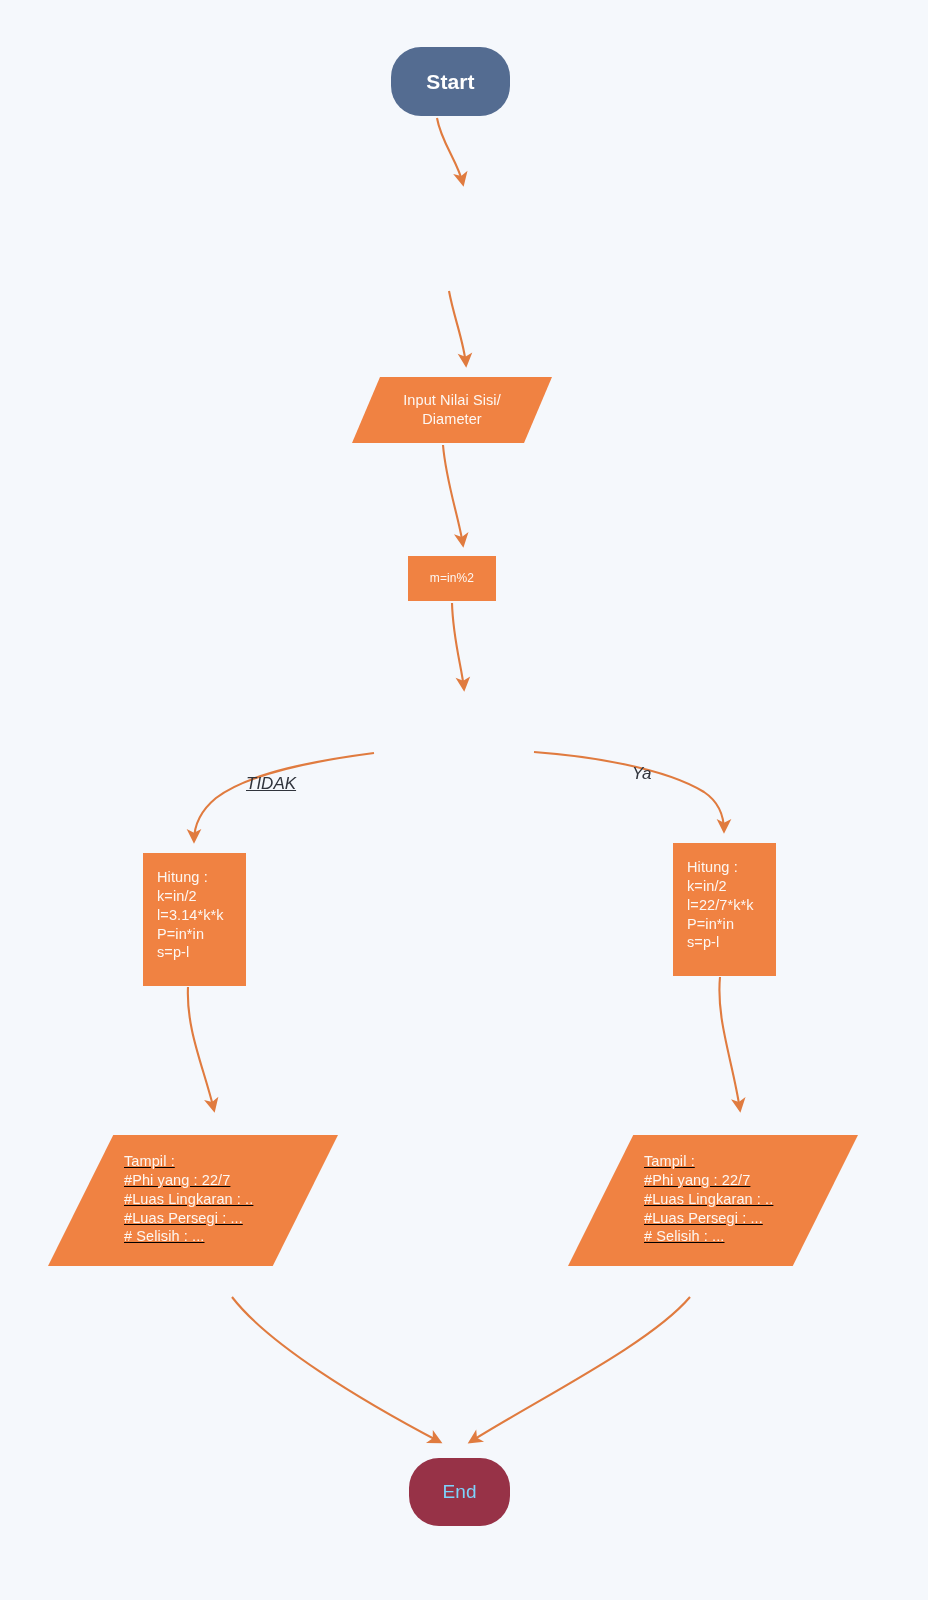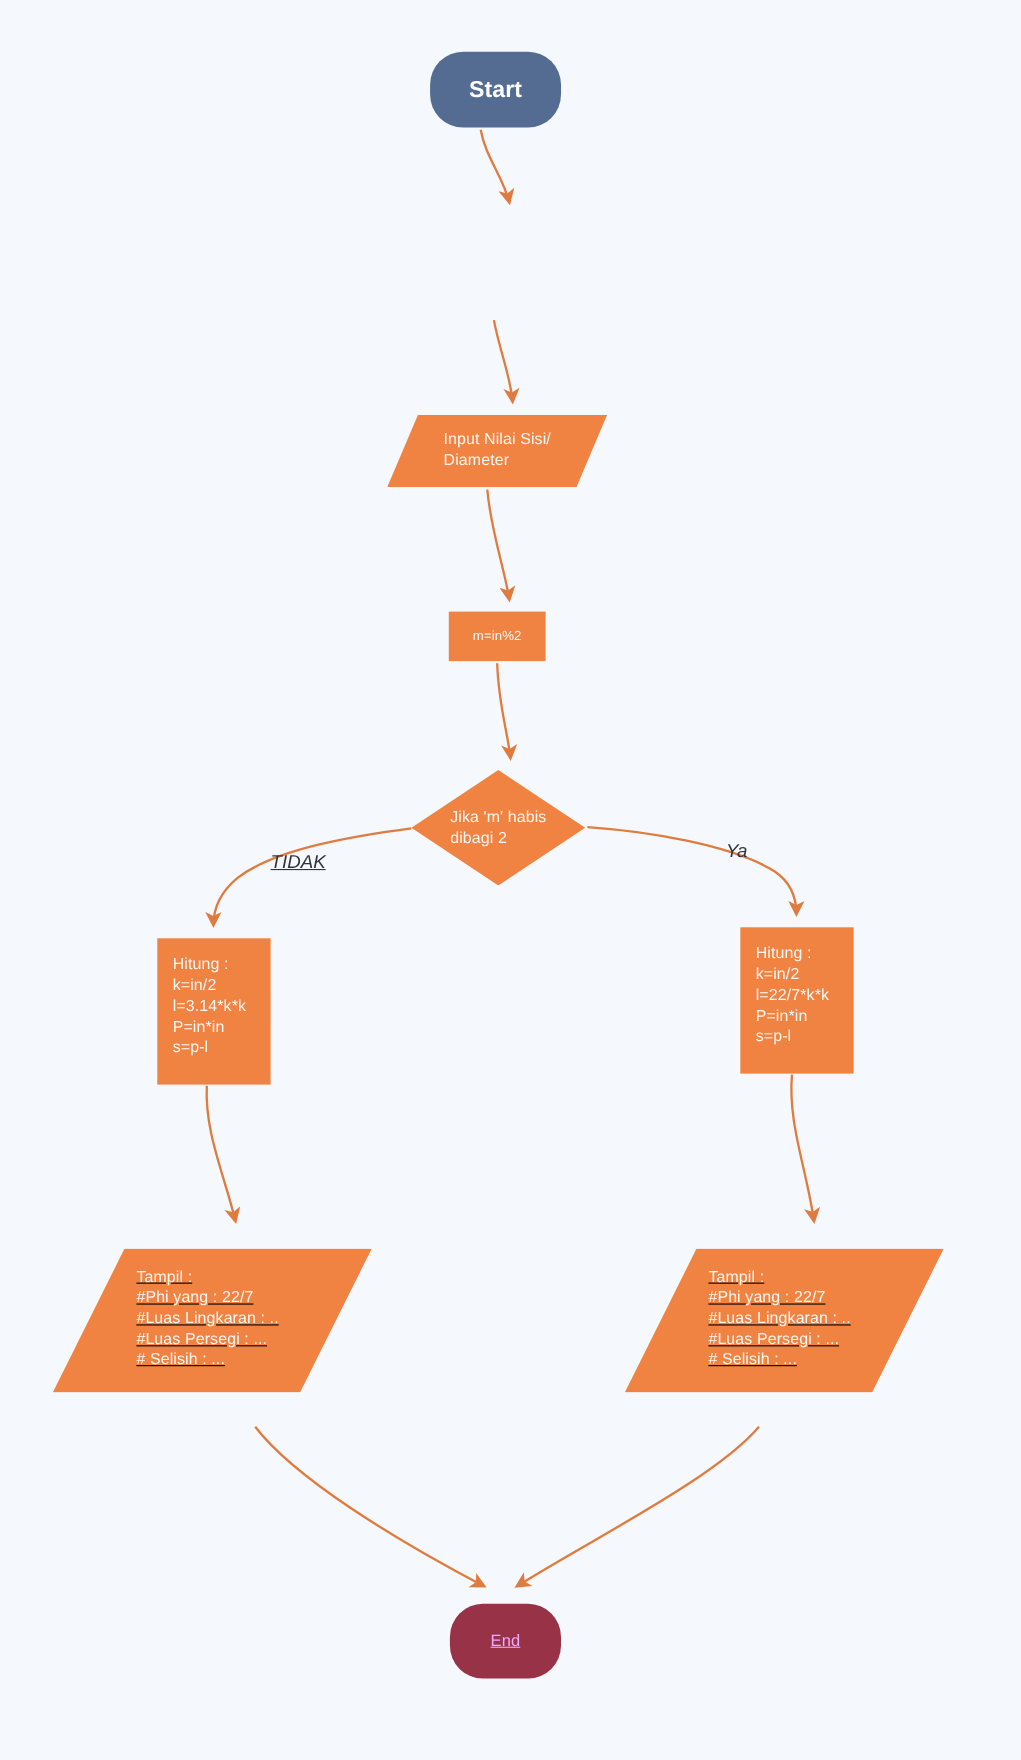--- a/index.html
+++ b/index.html
@@ -31,20 +31,21 @@
     position: absolute;
     box-sizing: border-box;
     display: flex;
     align-items: center;
     justify-content: center;
   }
   .node-label {
     position: relative;
     z-index: 2;
     color: #fdf7f2;
+    text-align: center;
     line-height: 1.30;
     white-space: pre-line;
     letter-spacing: 0.1px;
   }
   
   .terminator {
     border-radius: 30px;
   }
   .start-pill {
     left: 391px;
@@ -59,23 +60,22 @@
     color: #ffffff;
   }
   .end-pill {
     left: 409px;
     top: 1458px;
     width: 101px;
     height: 68px;
     background: #973247;
   }
   .end-pill .node-label {
-    font-size: 15px;
-    color: #f0abfc;
-    text-decoration: underline;
+    font-size: 19px;
+    color: #7dd3fc;
   }
   
   .hexagon {
     left: 356px;
     top: 196px;
     width: 180px;
     height: 93px;
     background: #f08242;
     clip-path: polygon(13% 0%, 87% 0%, 100% 50%, 87% 100%, 13% 100%, 0% 50%);
   }
@@ -171,21 +171,21 @@
     color: #30343c;
     white-space: nowrap;
     z-index: 3;
   }
   #edge-label-tidak {
     left: 246px;
     top: 774px;
     text-decoration: underline;
   }
   #edge-label-ya {
-    left: 660px;
+    left: 632px;
     top: 764px;
   }
 </style>
 </head>
 <body>
 
 <div id="flowchart">
 
   <svg id="edges" viewBox="0 0 928 1600" width="928" height="1600">
     <defs>
@@ -222,24 +222,20 @@
 
   <div class="node parallelogram io-input" id="node-input">
     <span class="node-label">Input Nilai Sisi/
 Diameter</span>
   </div>
 
   <div class="node process" id="node-modulo">
     <span class="node-label">m=in%2</span>
   </div>
 
-  <div class="node decision" id="node-decision">
-    <span class="node-label">Jika 'm' habis
-dibagi 2</span>
-  </div>
 
   <span class="edge-label" id="edge-label-tidak">TIDAK</span>
   <span class="edge-label" id="edge-label-ya">Ya</span>
 
   <div class="node process calc-box" id="node-calc-left">
     <span class="node-label">Hitung :
 k=in/2
 l=3.14*k*k
 P=in*in
 s=p-l</span>

